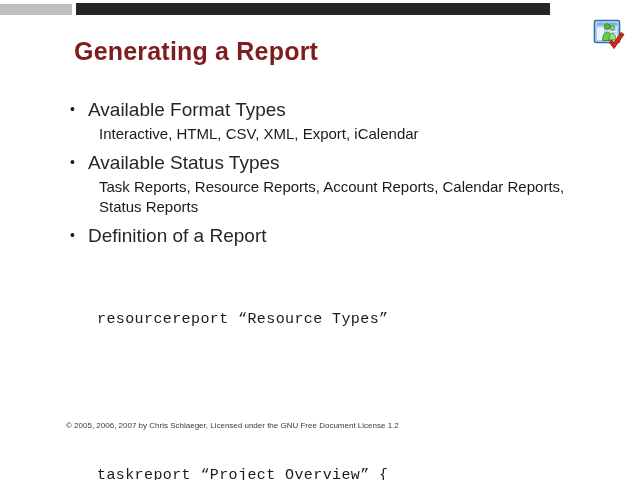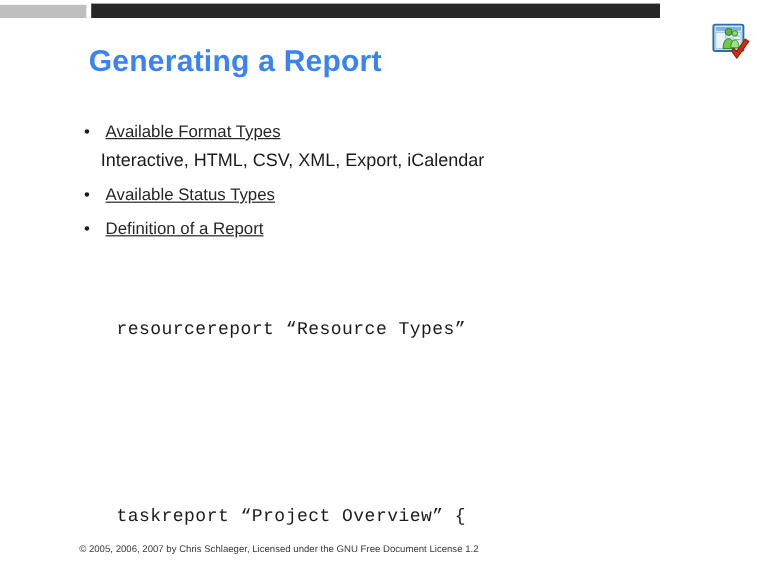--- a/index.html
+++ b/index.html
@@ -43,21 +43,21 @@
     height: 34px;
   }
 
   
   #slide-title {
     position: absolute;
     left: 74px;
     top: 37px;
     font-size: 25px;
     font-weight: bold;
-    color: #3b82f6;
+    color: #7f1d1d;
     letter-spacing: 0.2px;
     white-space: nowrap;
   }
 
   
   #content {
     position: absolute;
     left: 66px;
     top: 96px;
     width: 540px;
@@ -71,28 +71,27 @@
     width: 22px;
     flex: 0 0 22px;
     font-size: 14px;
     line-height: 27px;
     color: #1a1a1a;
     text-align: left;
     padding-left: 4px;
     box-sizing: border-box;
   }
   .bullet-text {
-    font-size: 14px;
+    font-size: 19px;
     line-height: 27px;
     color: #262626;
     white-space: nowrap;
-    text-decoration: underline;
   }
   .sub-text {
-    margin-left: 18px;
+    margin-left: 33px;
     font-size: 15px;
     line-height: 20px;
     color: #1a1a1a;
     max-width: 500px;
     margin-bottom: 5px;
   }
 
   
   #code-block {
     margin-left: 31px;
@@ -104,21 +103,21 @@
     white-space: pre;
     letter-spacing: 0.4px;
   }
   .code-line { min-height: 26px; }
   .code-blank { height: 26px; }
 
   
   #footer {
     position: absolute;
     left: 66px;
-    top: 452px;
+    top: 420px;
     font-size: 8px;
     line-height: 11px;
     color: #3a3a3a;
     white-space: nowrap;
   }
 </style>
 </head>
 <body>
 
 <div id="top-bar-gray"></div>
@@ -151,20 +150,21 @@
   <div class="bullet-row">
     <span class="bullet-mark">•</span>
     <span class="bullet-text">Available Format Types</span>
   </div>
   <div class="sub-text">Interactive, HTML, CSV, XML, Export, iCalendar</div>
 
   <div class="bullet-row">
     <span class="bullet-mark">•</span>
     <span class="bullet-text">Available Status Types</span>
   </div>
+  <div class="sub-text">Task Reports, Resource Reports, Account Reports, Calendar Reports, Status Reports</div>
 
   <div class="bullet-row">
     <span class="bullet-mark">•</span>
     <span class="bullet-text">Definition of a Report</span>
   </div>
 
   <div id="code-block">
     <div class="code-line">resourcereport “Resource Types”</div>
     <div class="code-blank"></div>
     <div class="code-line">taskreport “Project Overview” {</div>

